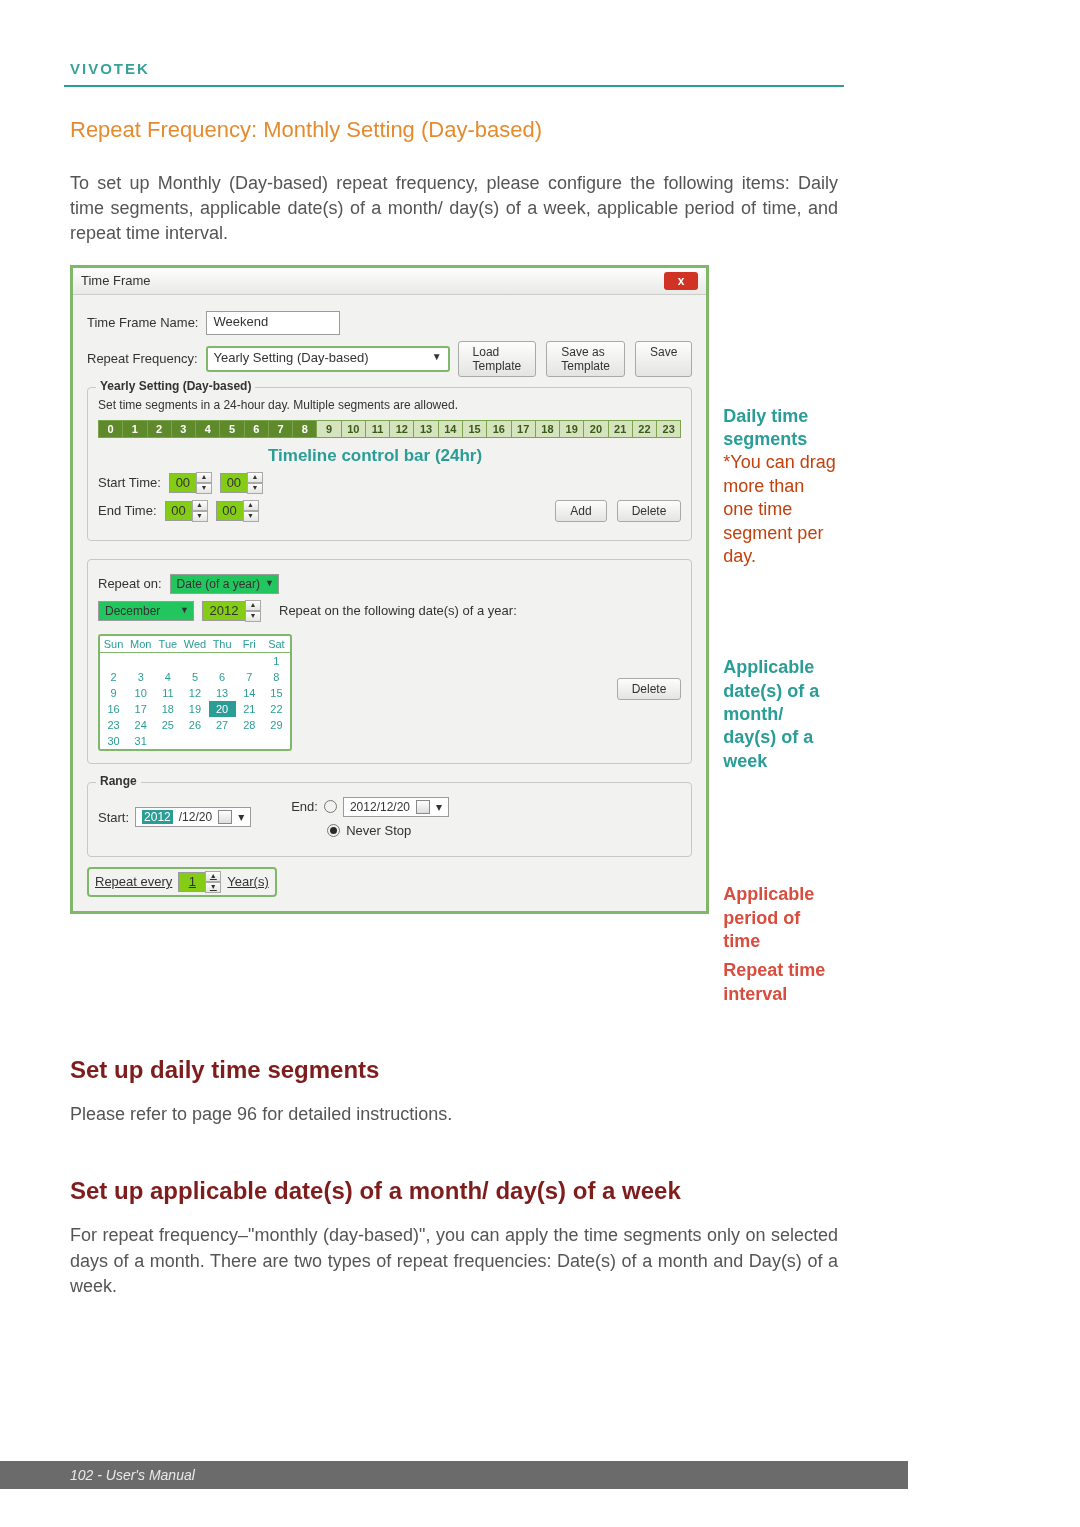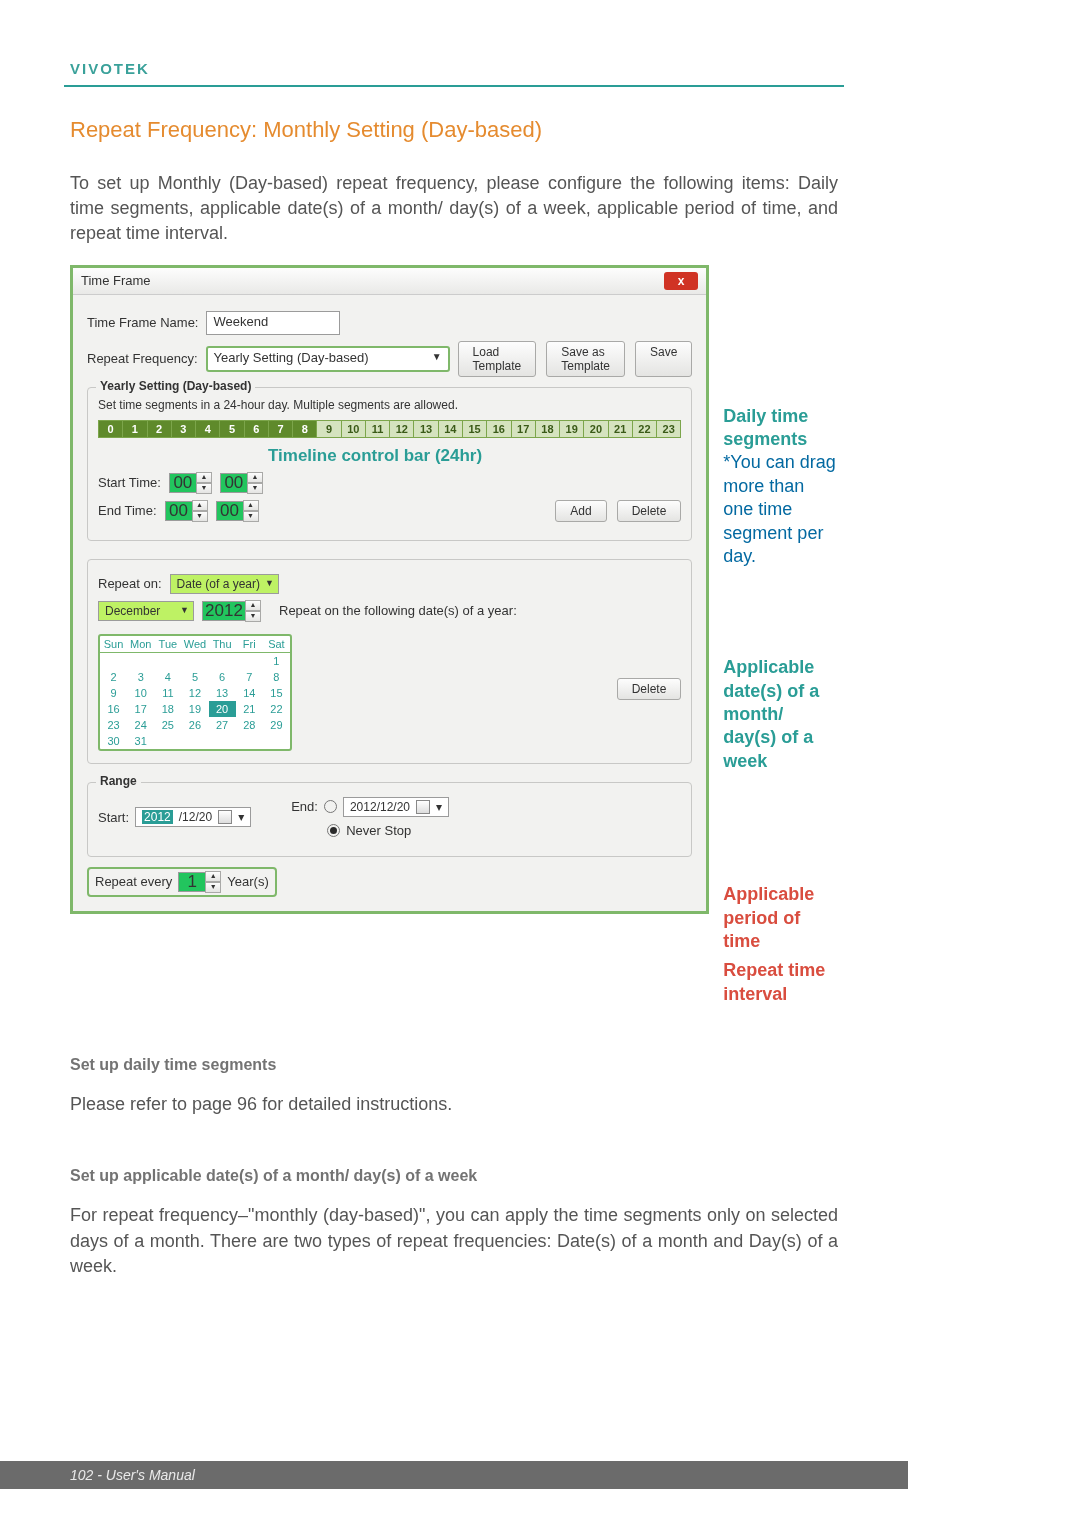--- a/index.html
+++ b/index.html
@@ -5,21 +5,21 @@
   body { margin:0; padding:0; font-family: Arial, Helvetica, sans-serif; background:#fff; color:#555; }
   .page { width:908px; height:1527px; position:relative; box-sizing:border-box; padding:60px 70px 40px 70px; }
   .brand { color:#3aa19a; font-weight:bold; letter-spacing:2px; font-size:15px; }
   .hr { border:none; border-top:2px solid #2a9d96; margin:8px -6px 30px -6px; }
   .h-orange { color:#e58b2f; font-size:22px; margin:30px 0 28px 0; }
   .body-text { color:#555; font-size:18px; line-height:1.4; text-align:justify; }
   .figure-row { display:flex; align-items:flex-start; margin-top:18px; }
   .callouts { width:290px; padding-left:14px; font-size:18px; line-height:1.3; }
   .callouts .teal { color:#2a9d96; font-weight:bold; }
   .callouts .red  { color:#d94d3f; font-weight:bold; }
-  .callouts .note { color:#0369a1; font-size:18px; }
+  .callouts .note { color:#c2410c; font-size:18px; }
   .callout-block { margin-bottom:88px; }
   .callout-block.first { margin-top:140px; }
   .callout-block.last  { margin-bottom:0; }
 
   
   .dialog { width:640px; border:3px solid #7fb86a; border-radius:0; background:#f2f2f0; font-size:13px; color:#333; position:relative; }
   .titlebar { background:linear-gradient(#fdfdfd,#e9e9e7); border-bottom:1px solid #ccc; padding:4px 8px; display:flex; justify-content:space-between; align-items:center; font-size:13px; }
   .close-x { background:#d03324; color:#fff; font-weight:bold; padding:2px 14px; border-radius:3px; font-size:12px; }
   .dlg-body { padding:10px 14px 14px 14px; }
   .row { display:flex; align-items:center; margin:6px 0; gap:8px; }
@@ -31,42 +31,42 @@
   .fieldblock { border:1px solid #c8c8c6; border-radius:4px; padding:8px 10px 12px 10px; margin-top:6px; position:relative; }
   .fieldblock > legend, .legend { position:absolute; top:-9px; left:8px; background:#f2f2f0; padding:0 4px; font-size:12px; font-weight:bold; color:#333; }
   .subhint { font-size:12px; margin:2px 0 8px 0; }
   .timeline { display:flex; margin:4px 0 8px 0; }
   .hourcell { flex:1; text-align:center; font-size:11px; font-weight:bold; padding:2px 0; border:1px solid #7ca54b; border-right:none; }
   .hourcell:last-child { border-right:1px solid #7ca54b; }
   .hourcell.hl { background:#5f8a2b; color:#fff; }
   .hourcell.nm { background:#d5e3bf; color:#3a5a18; }
   .timeline-caption { color:#2a9d96; font-weight:bold; font-size:17px; margin-left:170px; }
   .spin { display:inline-flex; align-items:center; }
-  .spin .val { border:1px solid #9b9b9b; background:#22c55e; width:26px; height:18px; text-align:center; font-size:17px; line-height:18px; }
+  .spin .val { border:1px solid #9b9b9b; background:#84cc16; width:26px; height:18px; text-align:center; font-size:13px; line-height:18px; }
   .spin .arrows { display:flex; flex-direction:column; margin-left:-1px; }
   .spin .arrows span { width:14px; height:9px; background:linear-gradient(#fdfdfd,#e4e4e2); border:1px solid #a9a9a7; font-size:7px; line-height:7px; text-align:center; }
   .btn-right { margin-left:auto; display:flex; gap:10px; }
-  .mini-dd { border:1px solid #9b9b9b; background:#bef264; padding:2px 18px 2px 6px; position:relative; font-size:12px; }
+  .mini-dd { border:1px solid #9b9b9b; background:#22c55e; padding:2px 18px 2px 6px; position:relative; font-size:12px; }
   .mini-dd::after { content:"▼"; position:absolute; right:4px; top:3px; font-size:9px; }
   .calendar { border:2px solid #7fb86a; border-radius:3px; background:#fff; width:190px; margin-top:6px; }
   .cal-head { display:grid; grid-template-columns:repeat(7,1fr); font-size:11px; color:#2a9d96; border-bottom:1px solid #7fb86a; }
   .cal-head span { text-align:center; padding:2px 0; }
   .cal-grid { display:grid; grid-template-columns:repeat(7,1fr); font-size:11px; }
   .cal-grid span { text-align:center; padding:2px 0; color:#2a9d96; }
   .cal-grid span.sel { background:#2a9d96; color:#fff; }
   .cal-grid span.blank { color:transparent; }
   .radio { display:inline-flex; align-items:center; gap:4px; }
   .radio .dot { width:11px; height:11px; border:1px solid #777; border-radius:50%; display:inline-block; position:relative; }
   .radio .dot.on::after { content:""; position:absolute; inset:2px; background:#2a2a2a; border-radius:50%; }
   .dateinput { border:1px solid #9b9b9b; background:#fff; padding:2px 6px; font-size:12px; display:inline-flex; align-items:center; gap:6px; }
   .dateinput .sel-year { background:#2a9d96; color:#fff; padding:0 2px; }
   .cal-icon { width:12px; height:12px; border:1px solid #888; background:linear-gradient(#fff,#ddd); display:inline-block; }
-  .footer-line { display:flex; align-items:center; gap:6px; margin-top:10px; border:2px solid #7fb86a; border-radius:4px; padding:2px 6px; width:max-content; }
-
-  .h-gray { color:#737373; font-size:16px; font-weight:bold; margin:50px 0 18px 0; }
+  .footer-line { display:flex; align-items:center; gap:6px; margin-top:10px; border:2px solid #7fb86a; border-radius:4px; padding:2px 6px; width:max-content;text-decoration:underline; }
+
+  .h-gray { color:#7f1d1d; font-size:24px; font-weight:bold; margin:50px 0 18px 0; }
   .page-footer { position:absolute; bottom:38px; left:0; right:0; background:#6b6b6b; color:#e9e9e9; font-style:italic; font-size:14px; padding:6px 70px; }
 </style>
 </head>
 <body>
 <div class="page">
 
 <div class="brand">VIVOTEK</div>
 <hr class="hr">
 
 <div class="h-orange">Repeat Frequency: Monthly Setting (Day-based)</div>

